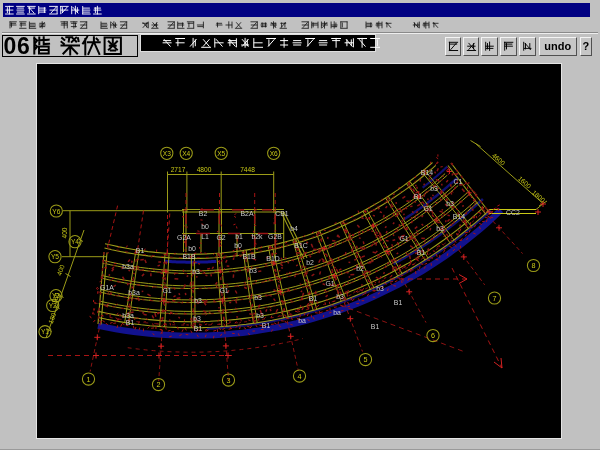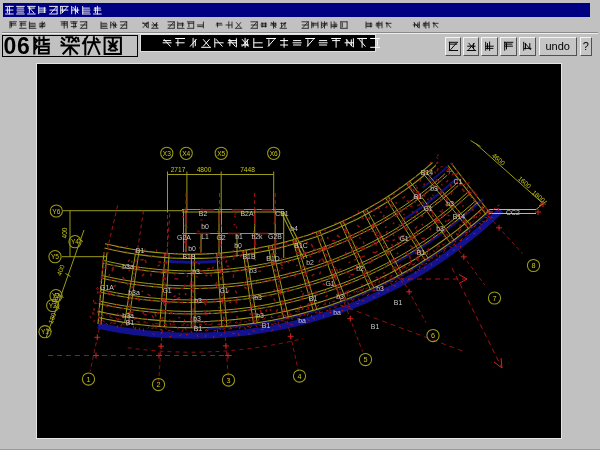--- a/index.html
+++ b/index.html
@@ -2,21 +2,21 @@
 <html><head><meta charset="utf-8">
 <style>
 * { margin:0; padding:0; box-sizing:border-box; }
 html,body { width:600px; height:450px; }
 body { background:#c1c1c1; font-family:"Liberation Sans",sans-serif; overflow:hidden; position:relative; }
 .titlebar { position:absolute; left:2.5px; top:2.5px; width:587.5px; height:14px; background:#000082; }
 .hbox { position:absolute; left:2px; top:34.5px; width:135.5px; height:22px; border:1.5px solid #000; }
 .menusep { position:absolute; left:2px; top:31.5px; width:596px; height:1px; background:#8a8a8a; }
 .menusep2 { position:absolute; left:2px; top:32.5px; width:596px; height:1px; background:#eee; }
 .msg { position:absolute; left:140px; top:34px; width:236px; height:18px; background:#000; border:1px solid #dedede; }
-.btn { position:absolute; top:36.5px; height:19.5px; background:#c6c6c6; border-top:1.5px solid #f4f4f4; border-left:1.5px solid #f4f4f4; border-right:1.5px solid #505050; border-bottom:1.5px solid #505050; color:#000; font-size:11px; font-weight:normal; text-align:center; line-height:16px; }
+.btn { position:absolute; top:36.5px; height:19.5px; background:#c6c6c6; border-top:1.5px solid #f4f4f4; border-left:1.5px solid #f4f4f4; border-right:1.5px solid #505050; border-bottom:1.5px solid #505050; color:#000; font-size:11px; font-weight:bold; text-align:center; line-height:16px; }
 .canvas { position:absolute; left:36px; top:63px; width:526px; height:376px; background:#000; border:1px solid #e4e4e4; }
 .ov { position:absolute; left:0; top:0; }
 </style></head>
 <body>
 <div class="titlebar"></div>
 <div class="hbox"></div>
 <div class="menusep"></div>
 <div class="menusep2"></div>
 <div style="position:absolute;left:0;top:448.5px;width:600px;height:1.5px;background:#9a9a9a"></div>
 <div class="msg"></div>

